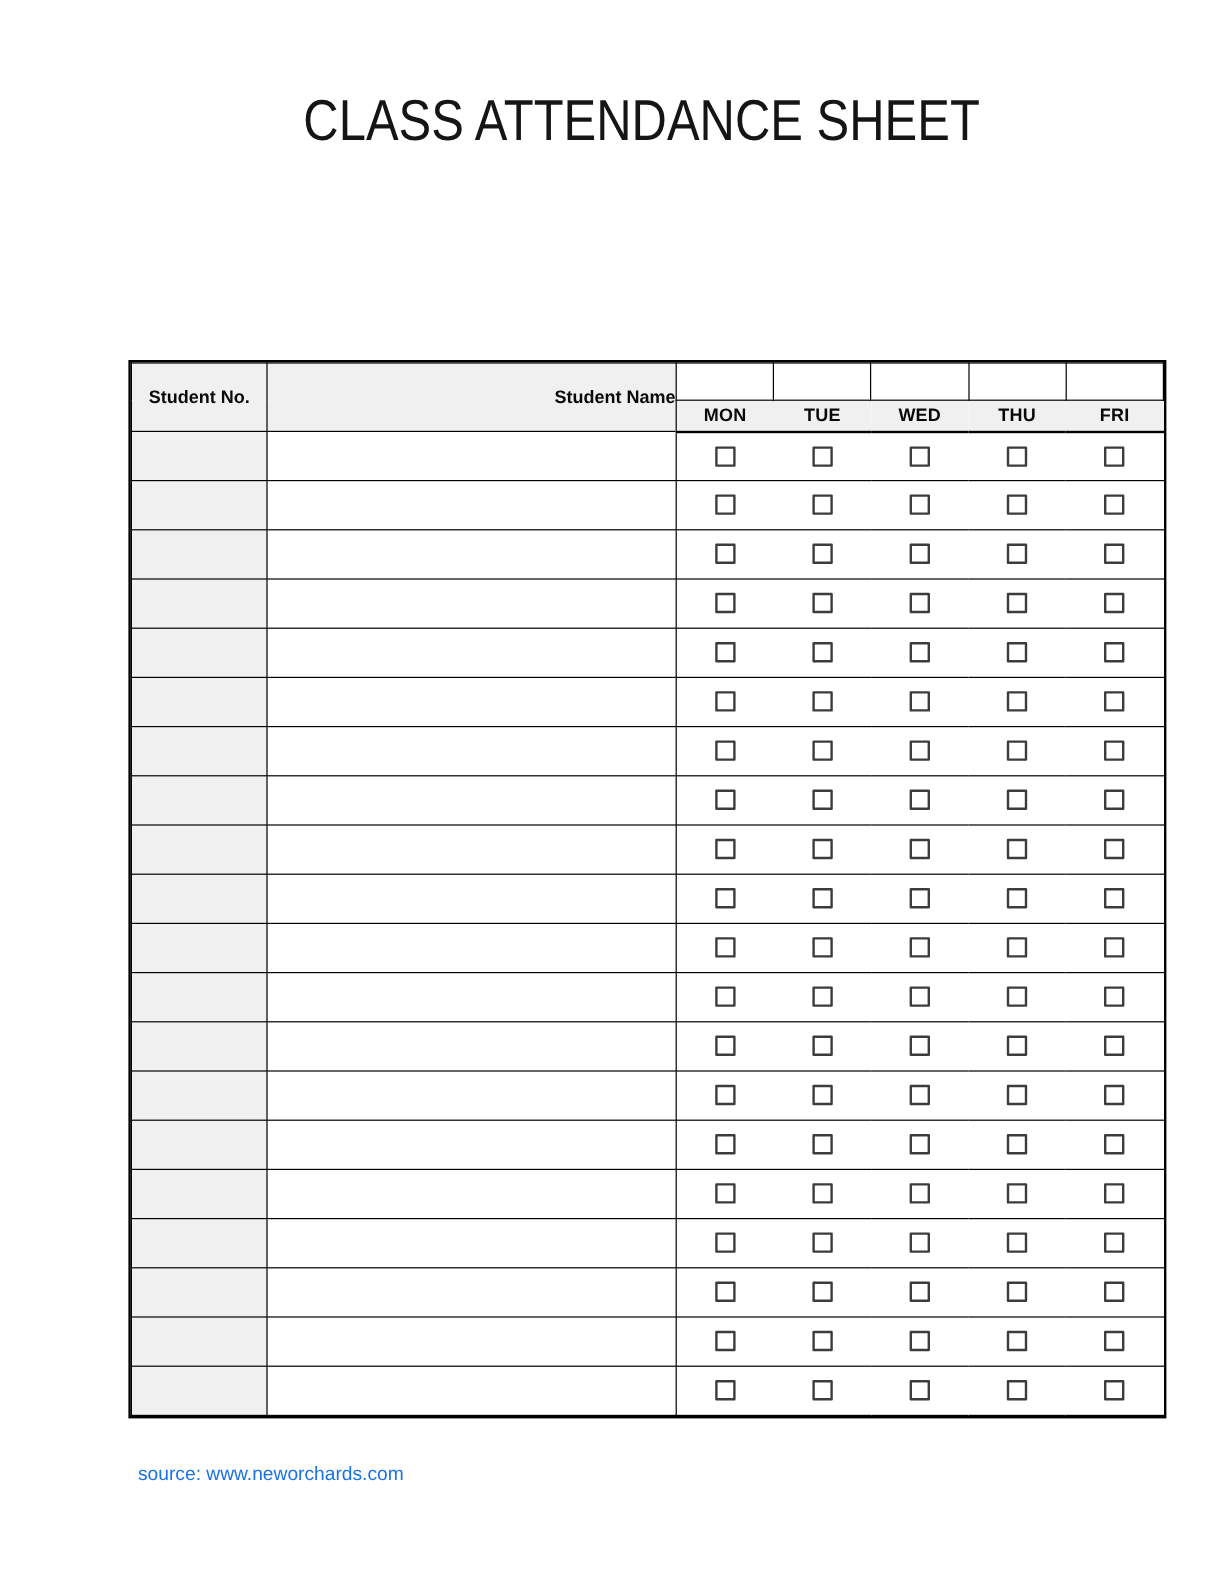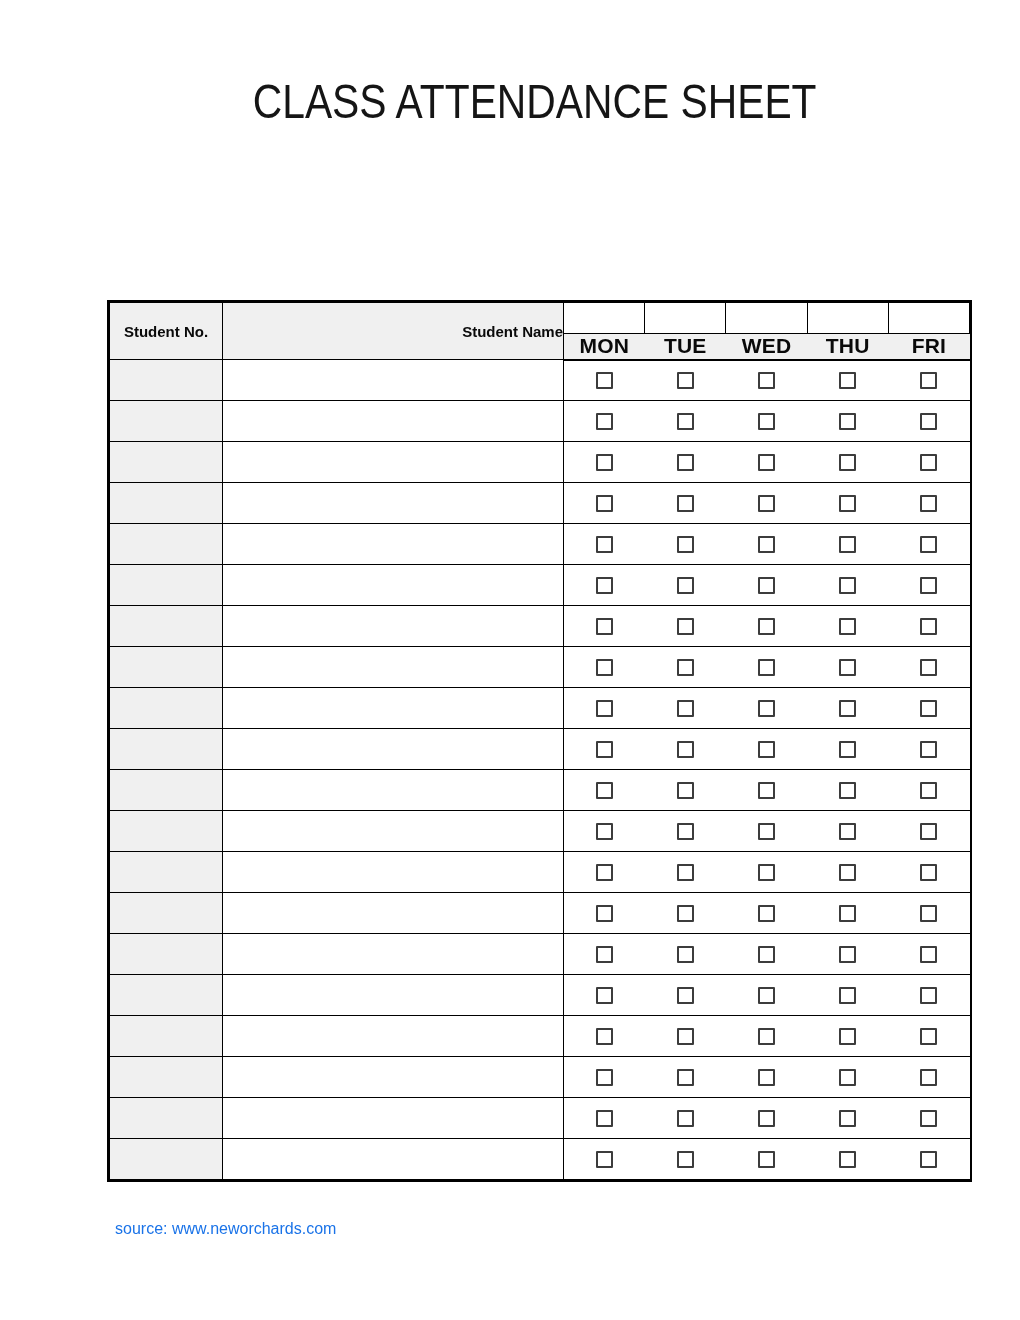--- a/index.html
+++ b/index.html
@@ -56,21 +56,21 @@
   }
   th.h-sno { text-align: center; }
   th.h-sname { text-align: right; padding-left: 10px; }
 
   tr.hdr-top td.date-cell { height: 31px; background: #ffffff; }
   tr.hdr-days td.day-cell {
     height: 26px; background: #f0f0f0;
     border-left: none; border-right: none;
     border-bottom: 2px solid #000;
     text-align: center; vertical-align: middle;
-    font-size: 21px; font-weight: 700; color: #0a0a0a;
+    font-size: 15px; font-weight: 700; color: #0a0a0a;
     letter-spacing: 0.2px;
   }
 
   tbody td { height: 41px; }
   td.sno-cell { background: #f0f0f0; }
   td.name-cell { background: #ffffff; }
   td.check-cell {
     background: #ffffff;
     border-left: none; border-right: none;
     text-align: center; vertical-align: middle;

